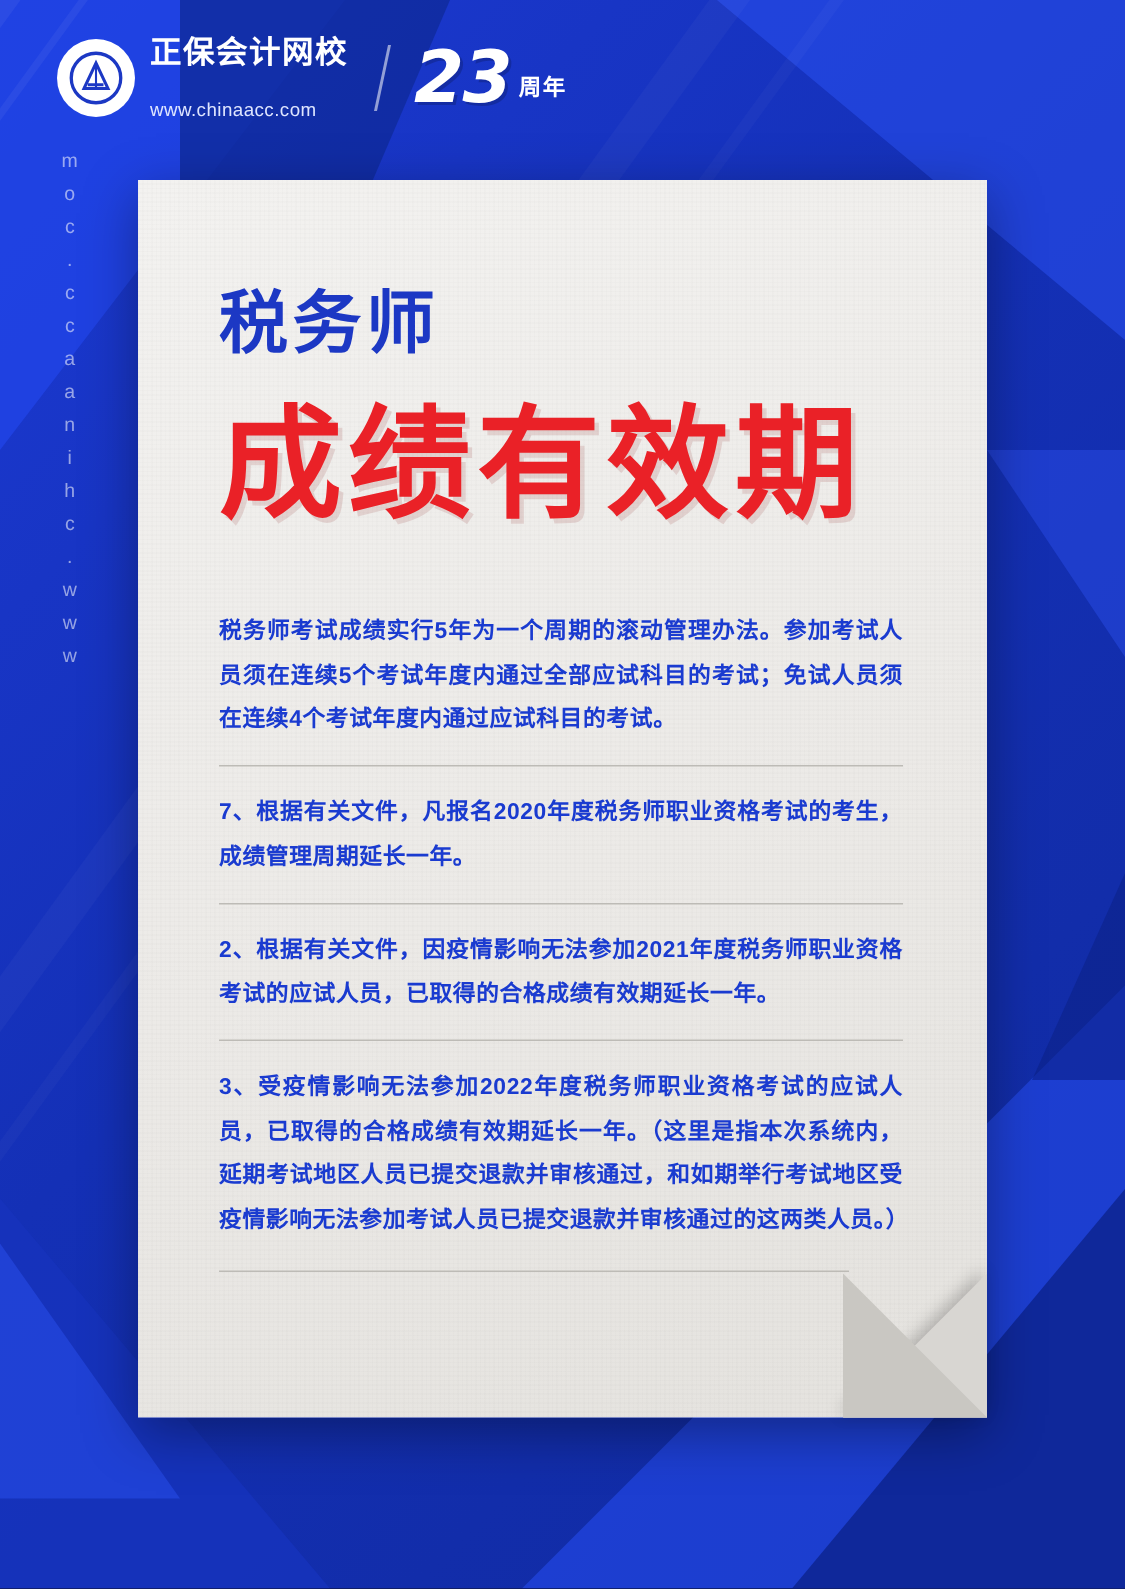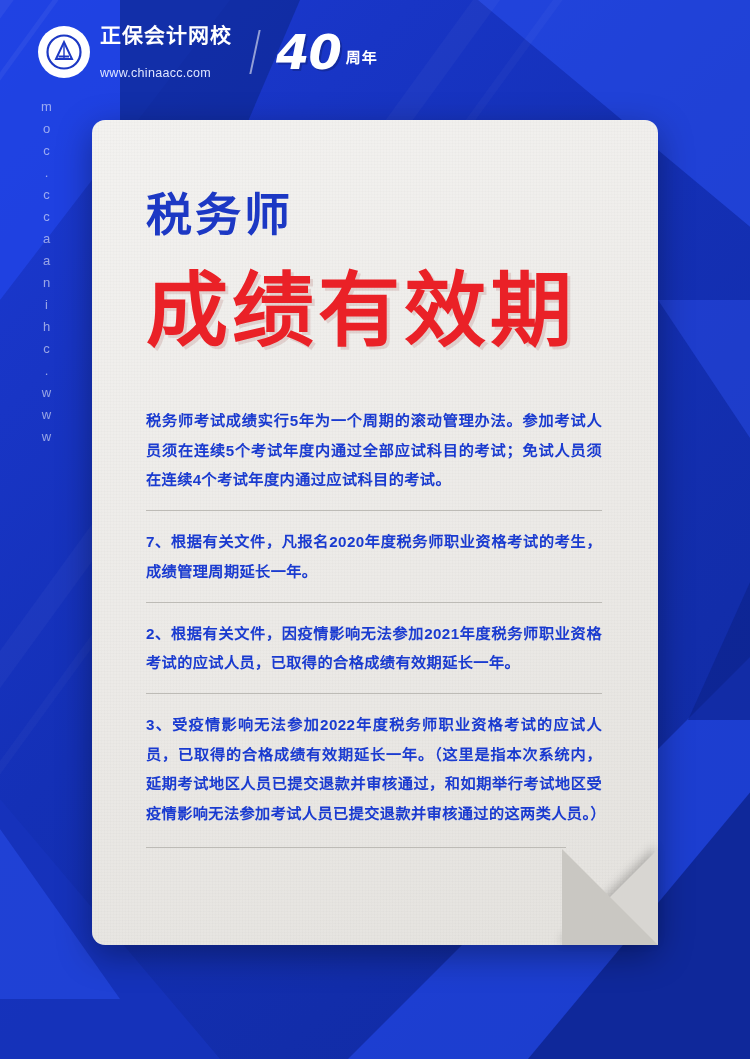--- a/index.html
+++ b/index.html
@@ -193,21 +193,20 @@
     left: 92px;
     top: 120px;
     width: 566px;
     height: 825px;
     background:
       repeating-linear-gradient(0deg, rgba(0,0,0,.012) 0 1px, rgba(0,0,0,0) 1px 3px),
       repeating-linear-gradient(90deg, rgba(0,0,0,.012) 0 1px, rgba(0,0,0,0) 1px 3px),
       linear-gradient(160deg, #f3f2f0 0%, #eceae7 55%, #e4e2de 100%);
     box-shadow: 0 10px 34px rgba(0,0,0,.35);
     z-index: 4;
-    border-radius: 13px;
   }
   .paper::after {
     
     content: "";
     position: absolute;
     right: 0;
     bottom: 0;
     width: 0;
     height: 0;
     border-right: 96px solid #d8d6d2;
@@ -296,21 +295,21 @@
         <path d="M12.5 22.5 L23 22.5" stroke="#1c38c4" stroke-width="2"></path>
         <path d="M18 8 L18 25" stroke="#1c38c4" stroke-width="1.4"></path>
       </svg>
     </div>
     <div class="logo-text">
       <div class="logo-name">正保会计网校</div>
       <div class="logo-url">www.chinaacc.com</div>
     </div>
     <div class="divider-v"></div>
     <div class="anniv">
-      <div class="anniv-num">40</div>
+      <div class="anniv-num">23</div>
       <div class="anniv-unit">周年</div>
     </div>
   </div>
 
   <div class="side-watermark" id="side-watermark">
       <span>m</span>
       <span>o</span>
       <span>c</span>
       <span>.</span>
       <span>c</span>

